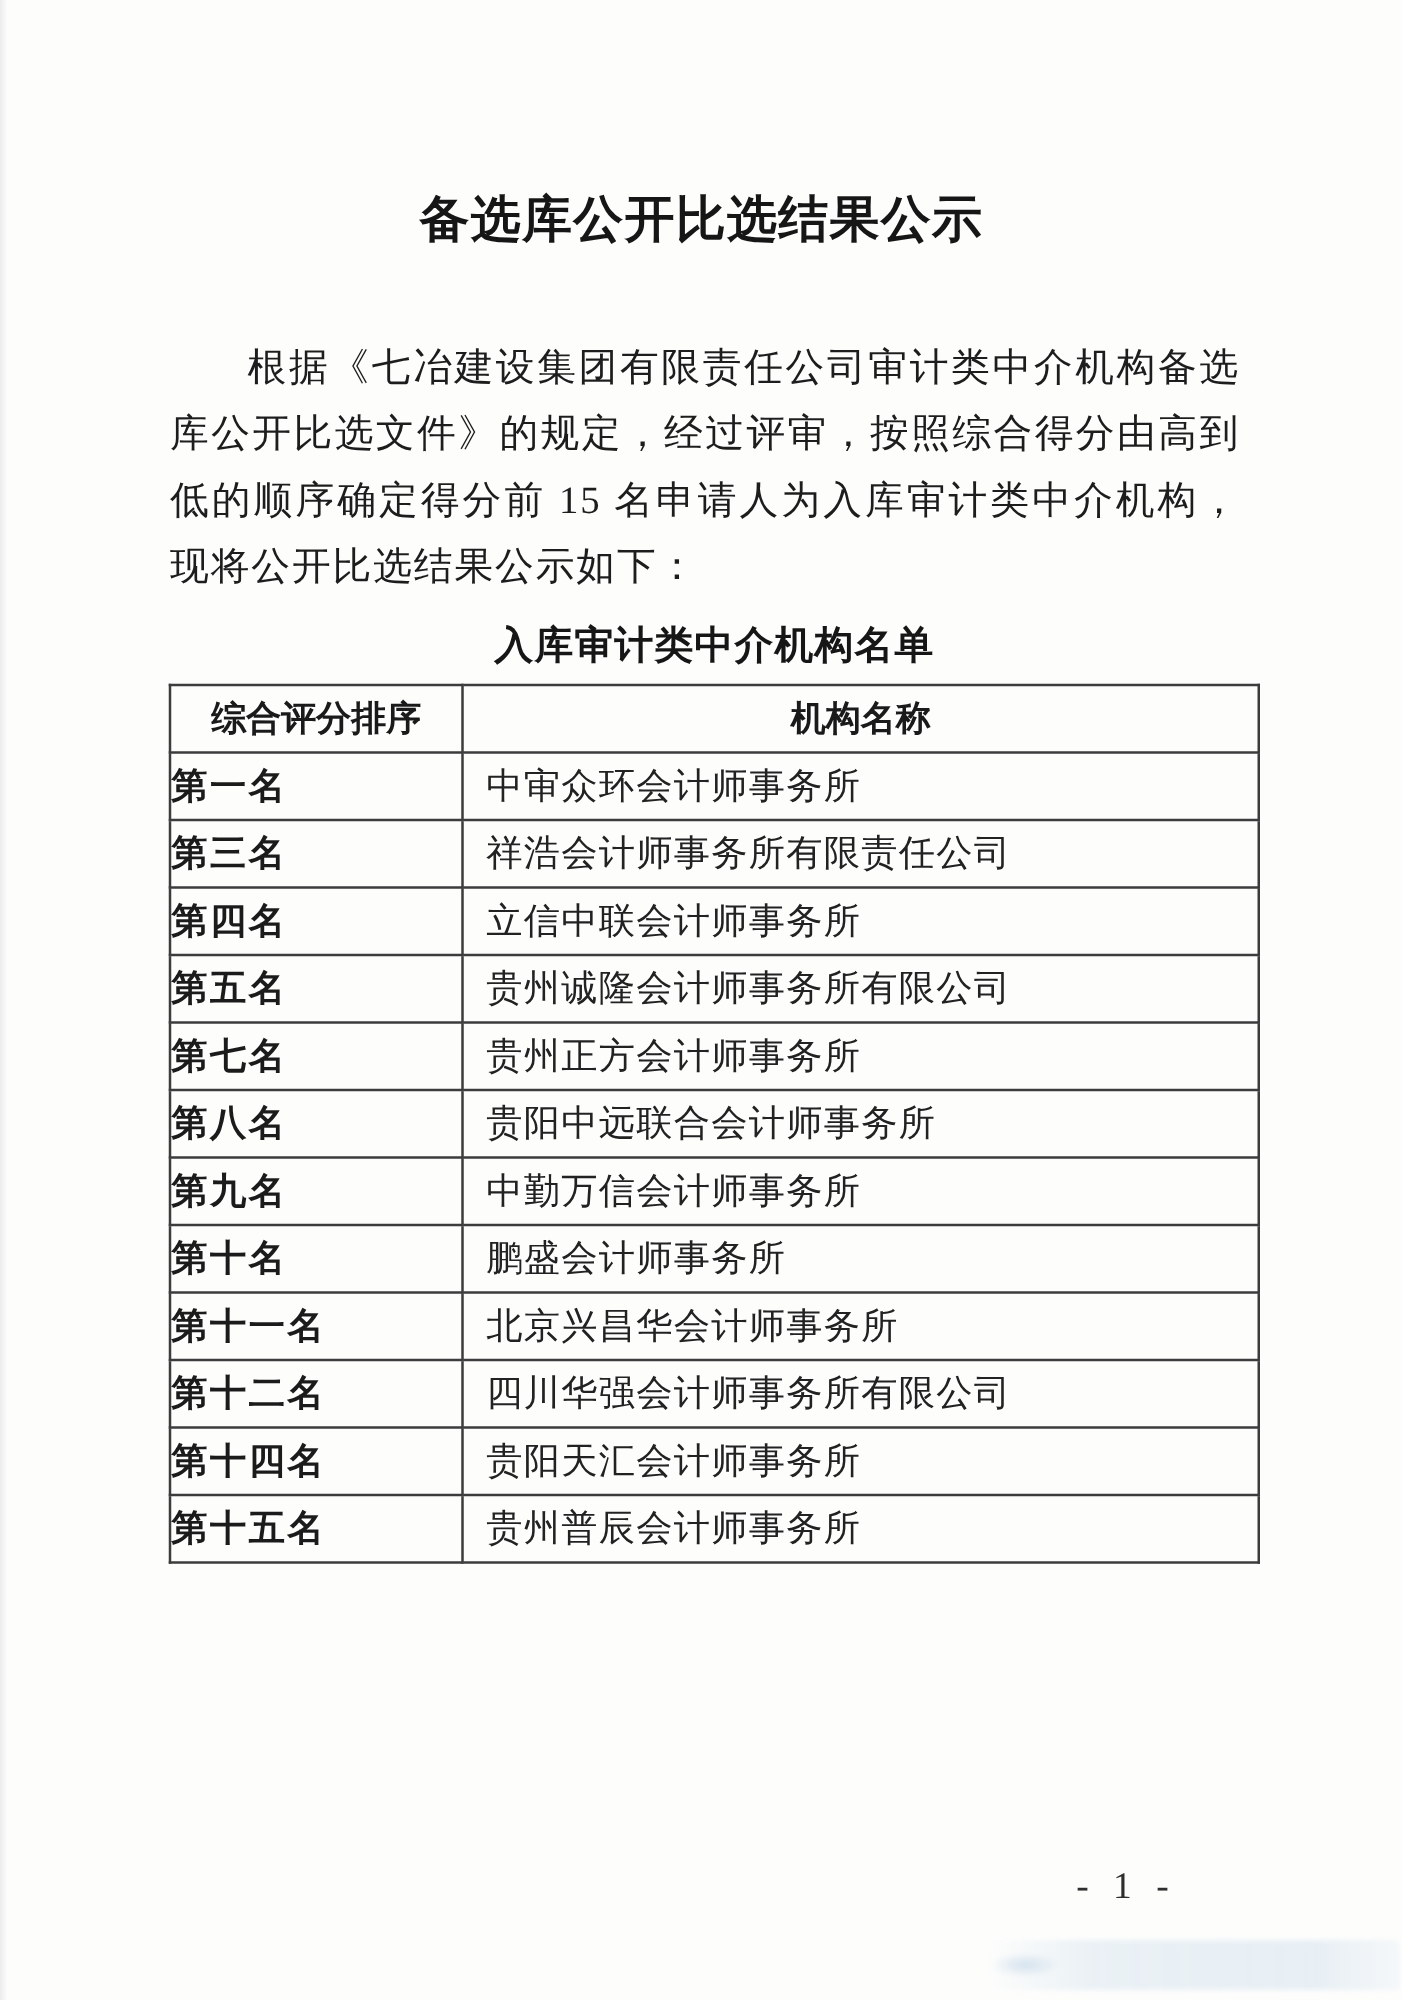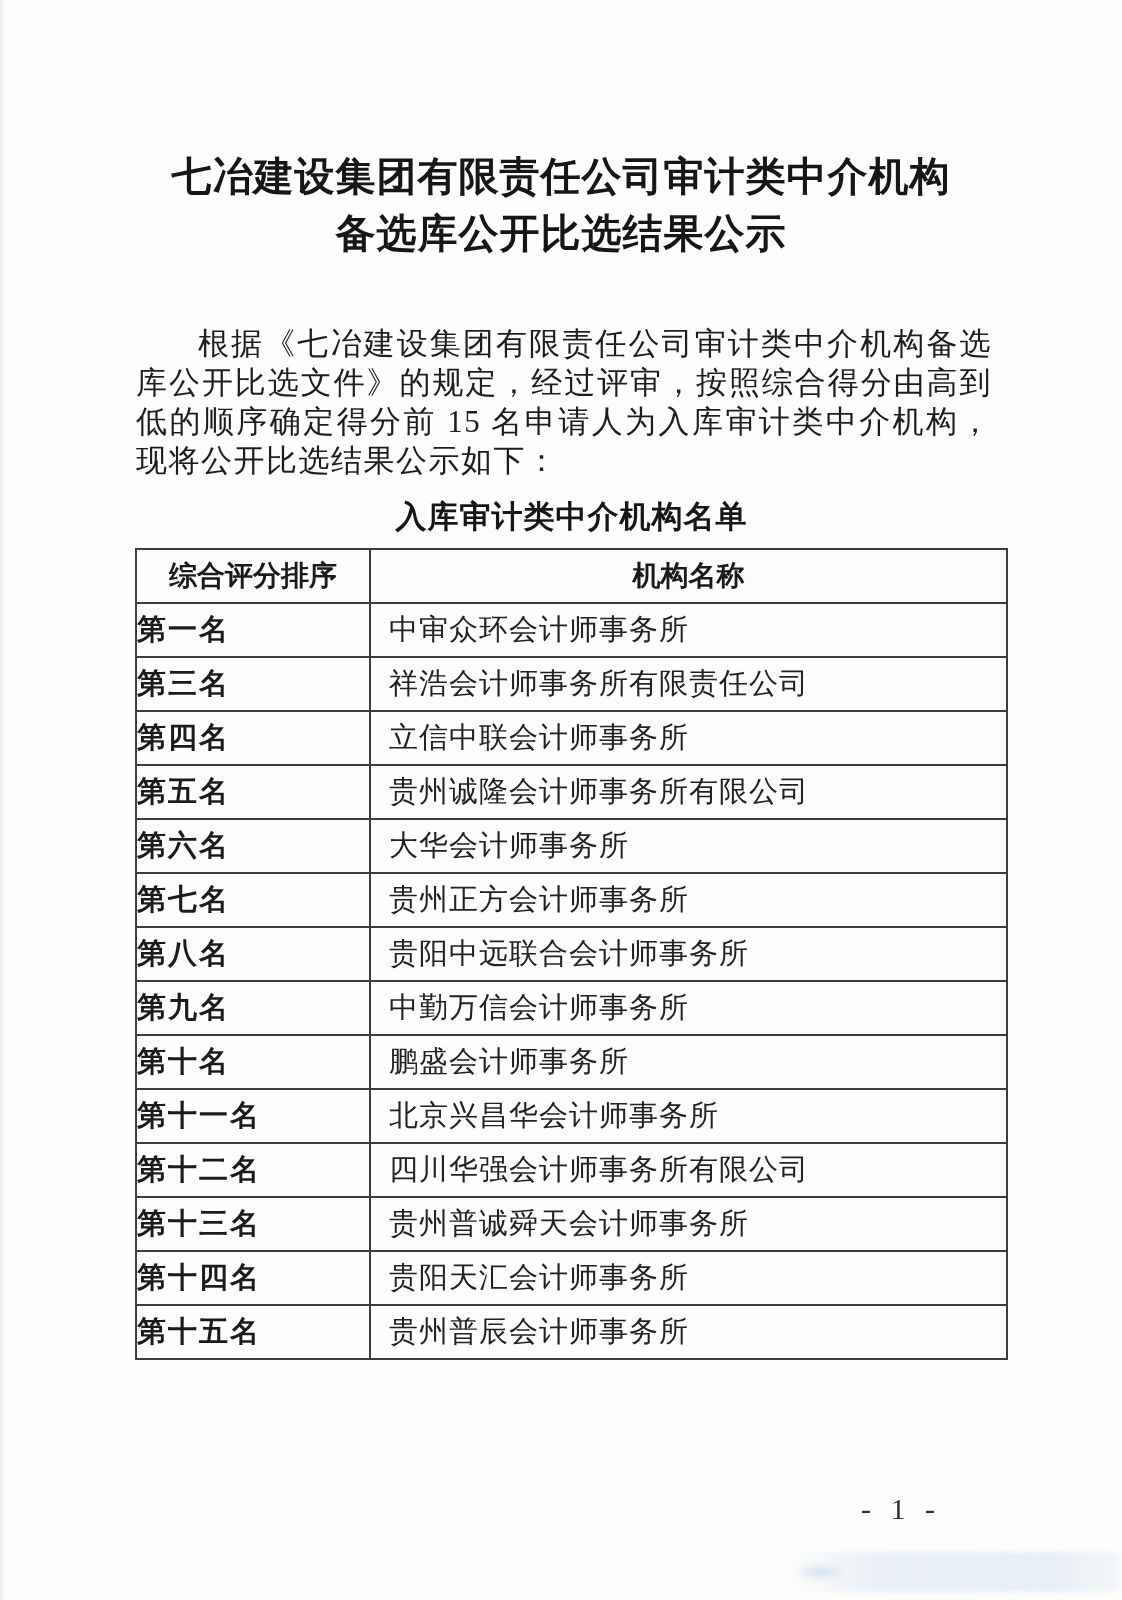--- a/index.html
+++ b/index.html
@@ -30,21 +30,21 @@
     font-weight: bold;
     font-size: 40px;
     line-height: 57px;
     color: #161616;
     letter-spacing: 1px;
   }
   .intro {
     width: 856px;
     margin: 62px auto 0 136px;
     font-size: 31px;
-    line-height: 39px;
+    line-height: 53px;
     text-align: justify;
     text-indent: 2em;
     color: #1d1d1d;
     letter-spacing: 1.5px;
   }
   .table-caption {
     margin-top: 16px;
     width: 873px;
     margin-left: 135px;
     text-align: center;
@@ -113,21 +113,20 @@
     border-radius: 4px;
   }
 </style>
 </head>
 <body>
 
 <div class="page">
   <div class="scan-edge"></div>
 
   <div class="doc-title">
-    <div>七冶建设集团有限责任公司审计类中介机构</div>
     <div>备选库公开比选结果公示</div>
   </div>
 
   <p class="intro">根据《七冶建设集团有限责任公司审计类中介机构备选库公开比选文件》的规定，经过评审，按照综合得分由高到低的顺序确定得分前 15 名申请人为入库审计类中介机构，现将公开比选结果公示如下：</p>
 
   <div class="table-caption">入库审计类中介机构名单</div>
 
   <table class="agency-table">
     <colgroup>
       <col class="rank-col">
@@ -150,24 +149,20 @@
         </tr>
         <tr>
           <td class="rank-cell">第四名</td>
           <td class="name-cell">立信中联会计师事务所</td>
         </tr>
         <tr>
           <td class="rank-cell">第五名</td>
           <td class="name-cell">贵州诚隆会计师事务所有限公司</td>
         </tr>
         <tr>
-          <td class="rank-cell">第六名</td>
-          <td class="name-cell">大华会计师事务所</td>
-        </tr>
-        <tr>
           <td class="rank-cell">第七名</td>
           <td class="name-cell">贵州正方会计师事务所</td>
         </tr>
         <tr>
           <td class="rank-cell">第八名</td>
           <td class="name-cell">贵阳中远联合会计师事务所</td>
         </tr>
         <tr>
           <td class="rank-cell">第九名</td>
           <td class="name-cell">中勤万信会计师事务所</td>
@@ -178,24 +173,20 @@
         </tr>
         <tr>
           <td class="rank-cell">第十一名</td>
           <td class="name-cell">北京兴昌华会计师事务所</td>
         </tr>
         <tr>
           <td class="rank-cell">第十二名</td>
           <td class="name-cell">四川华强会计师事务所有限公司</td>
         </tr>
         <tr>
-          <td class="rank-cell">第十三名</td>
-          <td class="name-cell">贵州普诚舜天会计师事务所</td>
-        </tr>
-        <tr>
           <td class="rank-cell">第十四名</td>
           <td class="name-cell">贵阳天汇会计师事务所</td>
         </tr>
         <tr>
           <td class="rank-cell">第十五名</td>
           <td class="name-cell">贵州普辰会计师事务所</td>
         </tr>
       </tbody>
   </table>
 

